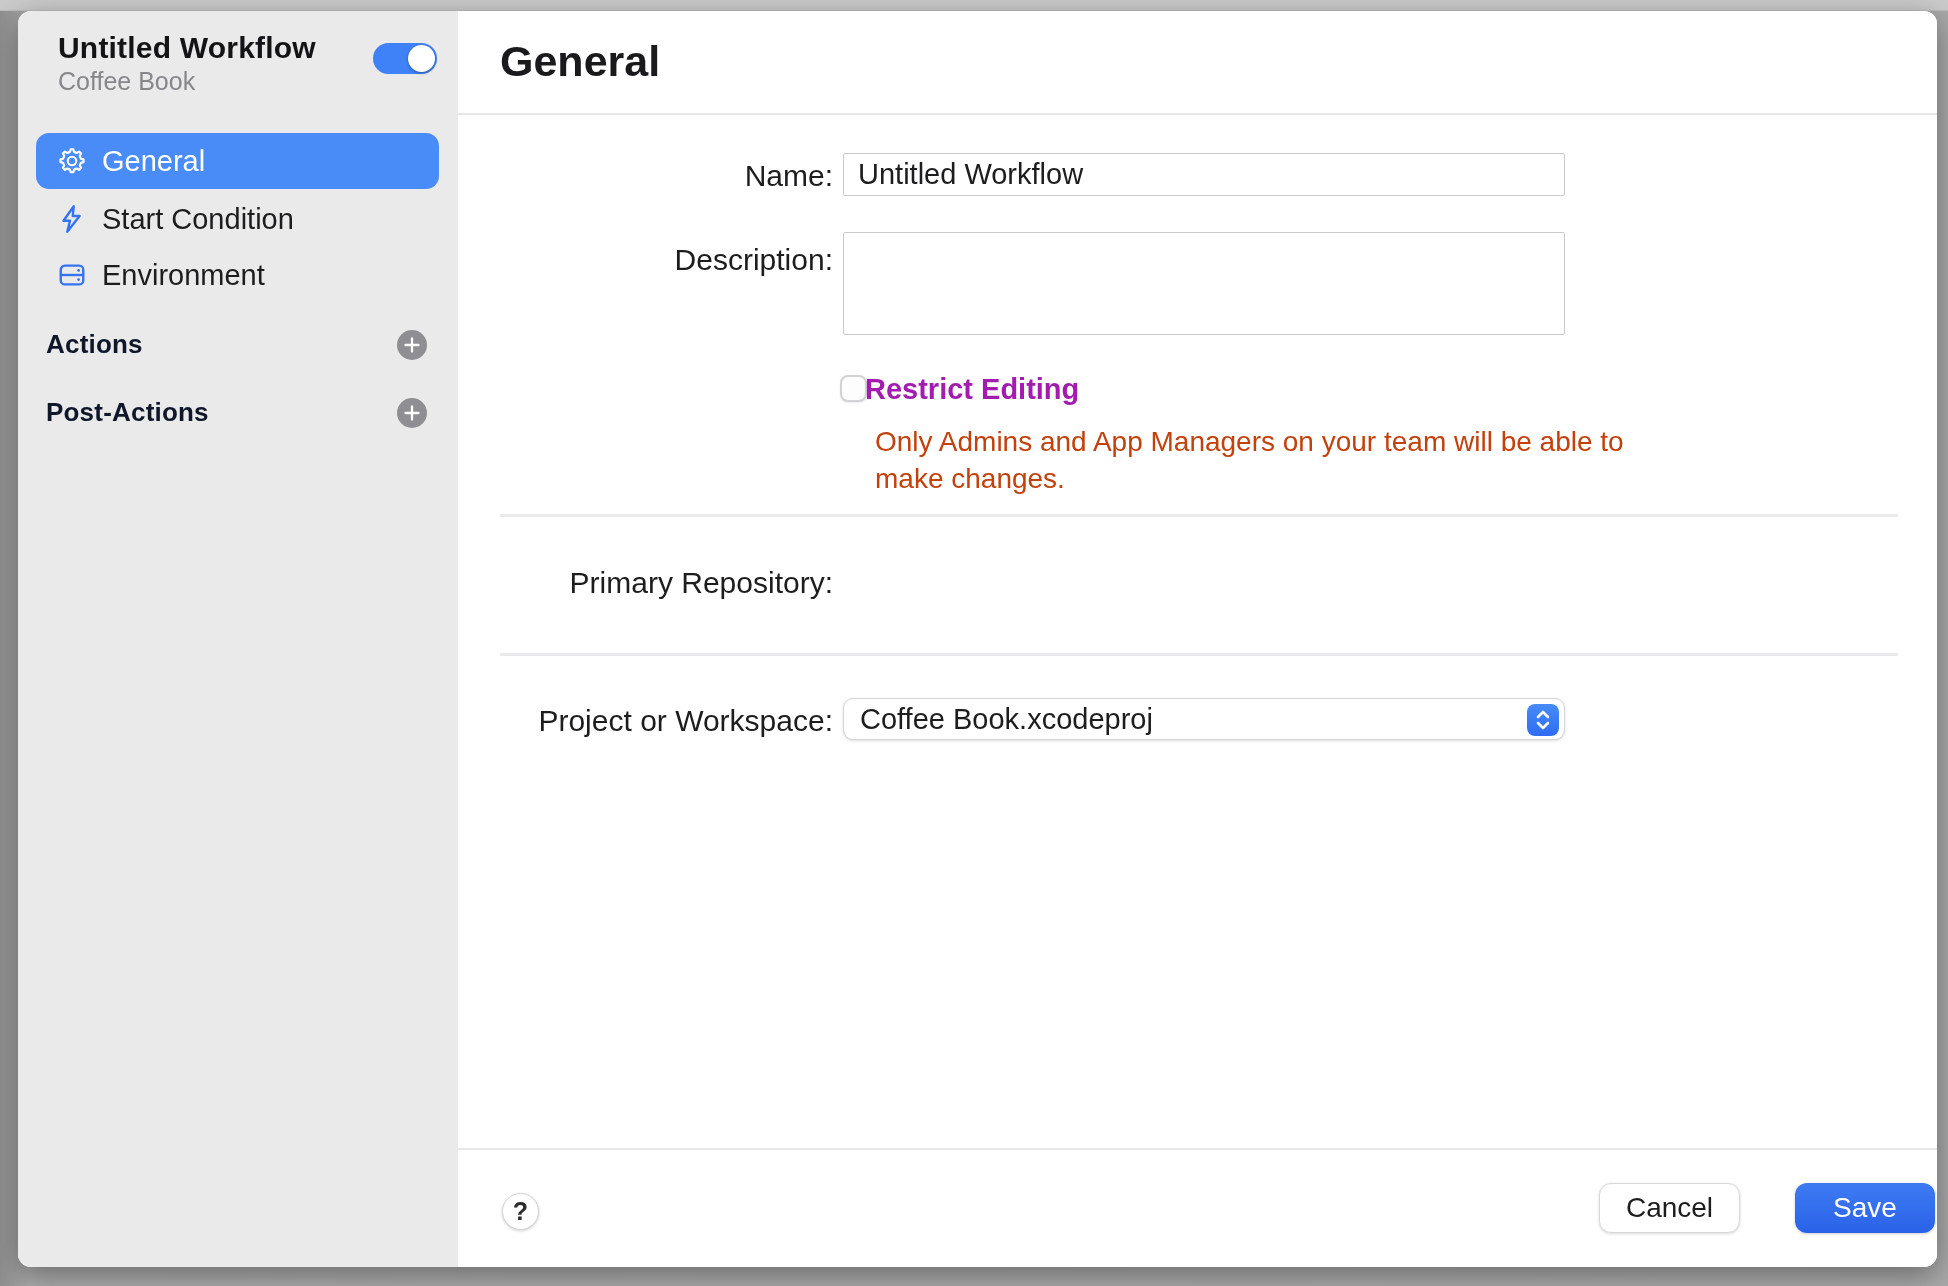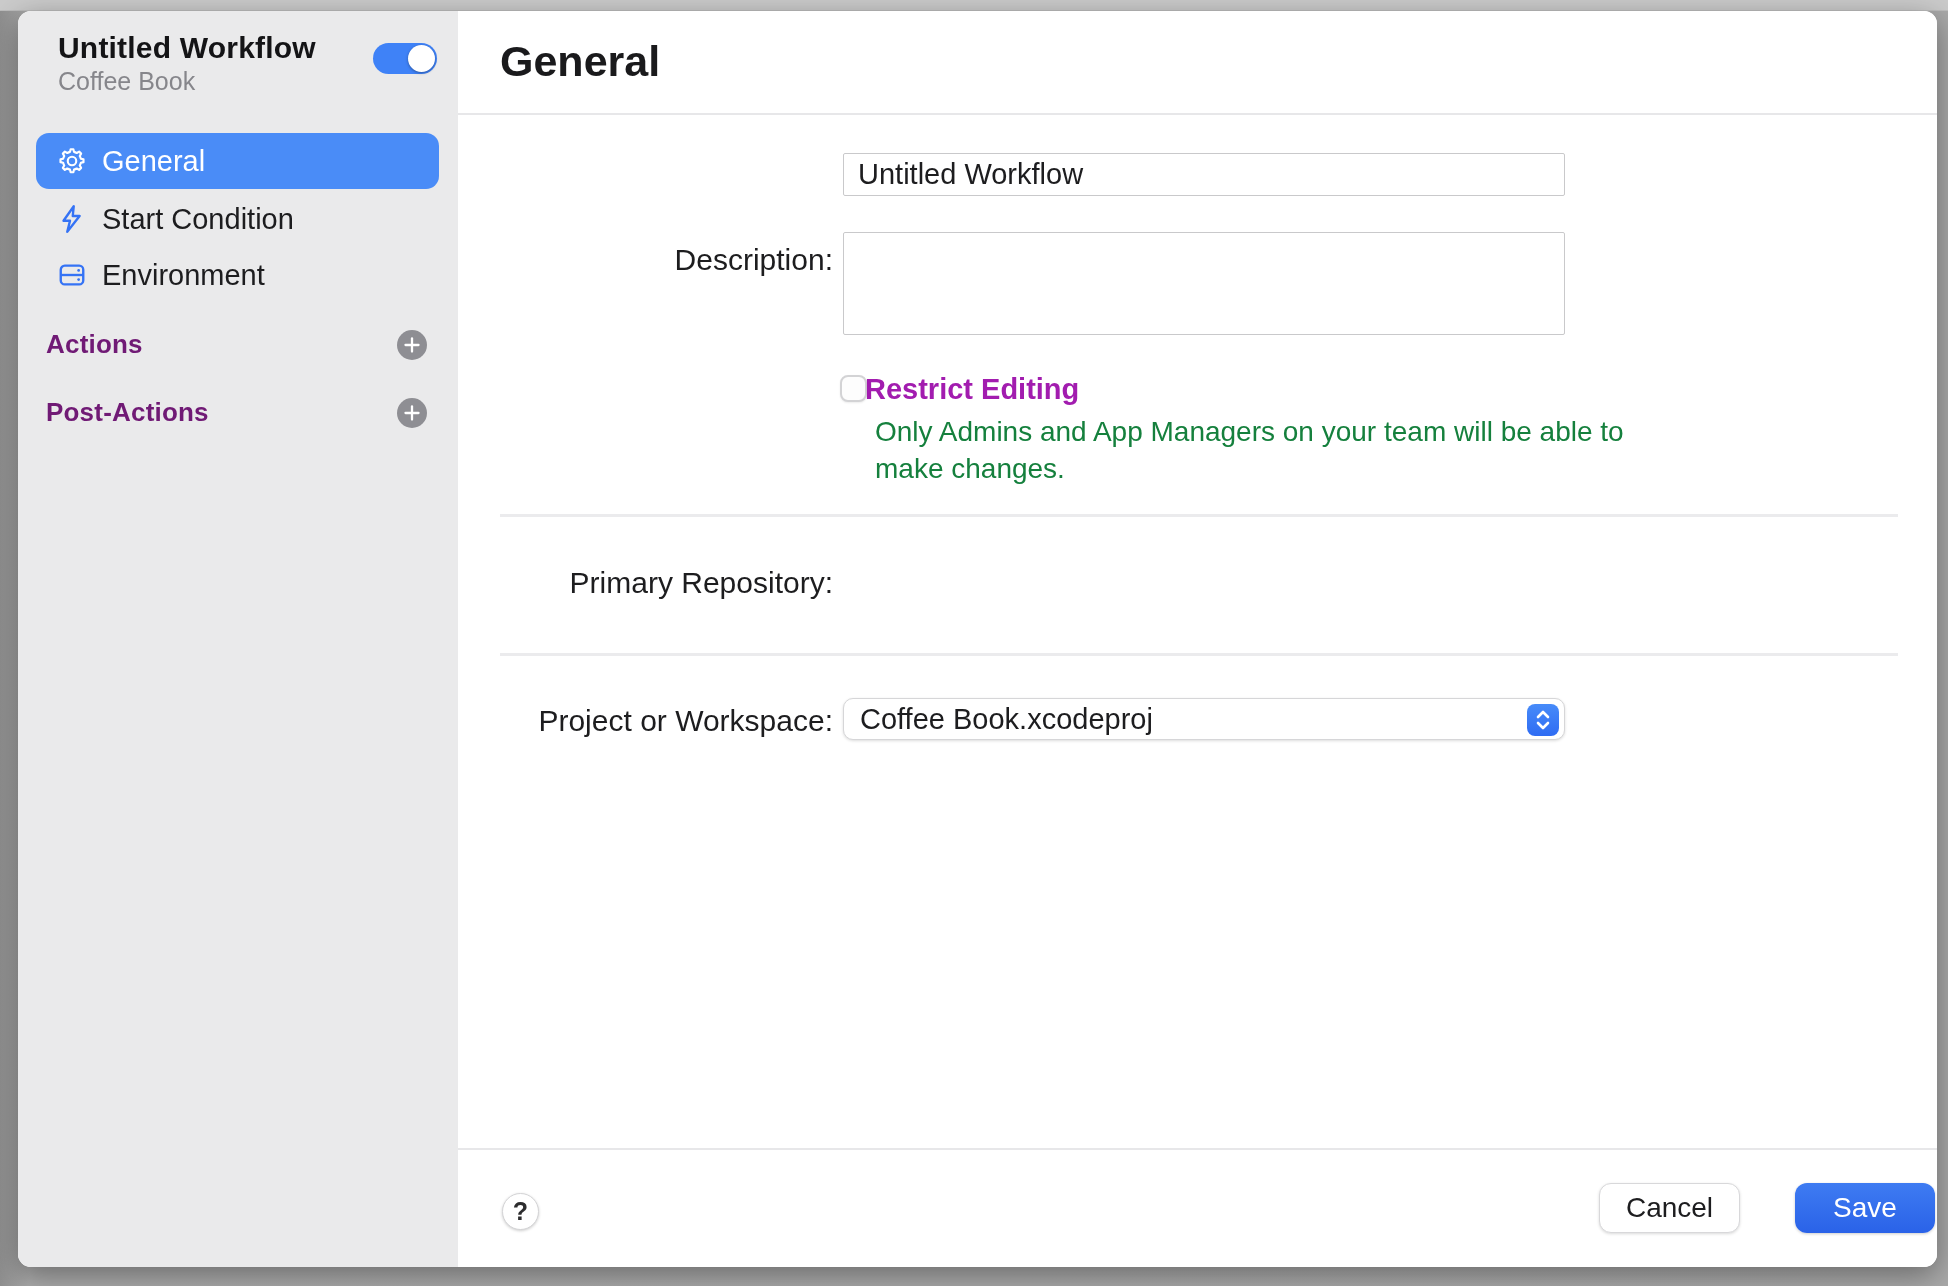--- a/index.html
+++ b/index.html
@@ -22,41 +22,41 @@
   .toggle{position:absolute;left:355px;top:32px;width:64px;height:31px;border-radius:16px;background:#3f82f7;cursor:pointer;}
   .toggle .knob{position:absolute;top:2px;right:2px;width:27px;height:27px;border-radius:50%;background:#fff;
                 box-shadow:0 1px 3px rgba(0,0,0,.35);}
   .nav-item{position:absolute;left:18px;width:403px;height:56px;border-radius:13px;
             display:flex;align-items:center;padding-left:20px;cursor:pointer;}
   .nav-item .nicon{width:32px;height:32px;display:flex;align-items:center;justify-content:center;flex:0 0 32px;}
   .nav-item .nlabel{margin-left:14px;font-size:29px;color:#1d1d1f;font-weight:400;}
   .nav-item.selected{background:#4a8cf7;}
   .nav-item.selected .nlabel{color:#ffffff;font-weight:500;}
   .section-row{position:absolute;left:28px;width:381px;height:31px;display:flex;align-items:center;justify-content:space-between;}
-  .section-label{font-size:26px;font-weight:700;color:#701a75;letter-spacing:.2px;}
+  .section-label{font-size:26px;font-weight:700;color:#0f172a;letter-spacing:.2px;}
   .plus-btn{width:30px;height:30px;border-radius:50%;background:#8e8e93;display:flex;align-items:center;justify-content:center;cursor:pointer;}
 
   
   .main{position:absolute;left:440px;top:0;width:1479px;height:100%;background:#fff;}
   .page-title{position:absolute;left:42px;top:26px;font-size:43px;font-weight:700;color:#1a1a1c;}
   .divider{position:absolute;background:#e7e7e9;height:2px;}
   .divider.full{left:0;width:100%;}
   .divider.inset{left:42px;width:1398px;height:3px;background:#ebebed;}
 
   .flabel{position:absolute;left:0;width:375px;text-align:right;font-size:30px;color:#1d1d1f;}
   .text-input{position:absolute;left:385px;width:722px;height:43px;border:1px solid #c9c9cb;background:#fff;
               border-radius:2px;font-size:29px;color:#1d1d1f;padding:0 14px;outline:none;
               font-family:"Liberation Sans","DejaVu Sans",sans-serif;}
   .text-area{position:absolute;left:385px;top:221px;width:722px;height:103px;border:1px solid #c9c9cb;background:#fff;
              border-radius:2px;font-size:29px;color:#1d1d1f;padding:8px 14px;outline:none;resize:none;
              font-family:"Liberation Sans","DejaVu Sans",sans-serif;}
   .checkbox{position:absolute;left:382px;top:364px;width:27px;height:27px;border:2px solid #d3d3d5;border-radius:8px;
             background:#fdfdfd;box-shadow:0 1px 2px rgba(0,0,0,.08);cursor:pointer;}
   .check-label{position:absolute;left:407px;top:363px;font-size:29px;font-weight:700;color:#a21caf;line-height:30px;cursor:default;}
-  .check-help{position:absolute;left:417px;top:402px;font-size:28px;color:#15803d;line-height:37px;}
+  .check-help{position:absolute;left:417px;top:412px;font-size:28px;color:#c2410c;line-height:37px;}
 
   .popup{position:absolute;left:385px;width:722px;height:42px;background:#fff;border:1px solid #d6d6d8;border-radius:10px;
          box-shadow:0 1px 3px rgba(0,0,0,.14);display:flex;align-items:center;padding-left:16px;cursor:pointer;}
   .popup .pvalue{font-size:29px;color:#1d1d1f;white-space:nowrap;overflow:hidden;}
   .popup .chev{position:absolute;right:5px;top:5px;width:32px;height:32px;border-radius:8px;
                background:linear-gradient(180deg,#478bf9,#2f6cf3);display:flex;align-items:center;justify-content:center;}
 
   .help-btn{position:absolute;left:44px;top:1182px;width:37px;height:37px;border-radius:50%;background:#fff;
             border:1px solid #d4d4d6;box-shadow:0 1px 3px rgba(0,0,0,.2);display:flex;align-items:center;justify-content:center;
             font-size:25px;font-weight:600;color:#2c2c2e;cursor:pointer;}
@@ -128,20 +128,21 @@
           <line x1="2.5" y1="9" x2="15.5" y2="9" stroke="#ffffff" stroke-width="2.3" stroke-linecap="round"></line>
         </svg>
       </span>
     </div>
   </div>
 
   <div class="main">
     <div class="page-title">General</div>
     <div class="divider full" style="top:102px;"></div>
 
+    <label class="flabel" style="top:148px;">Name:</label>
     <input class="text-input" style="top: 142px;" type="text" value="Untitled Workflow">
 
     <label class="flabel" style="top:232px;">Description:</label>
     <textarea class="text-area" style=""></textarea>
 
     <div class="checkbox"></div>
     <div class="check-label">Restrict Editing</div>
     <div class="check-help">
       <div>Only Admins and App Managers on your team will be able to</div>
       <div>make changes.</div>

